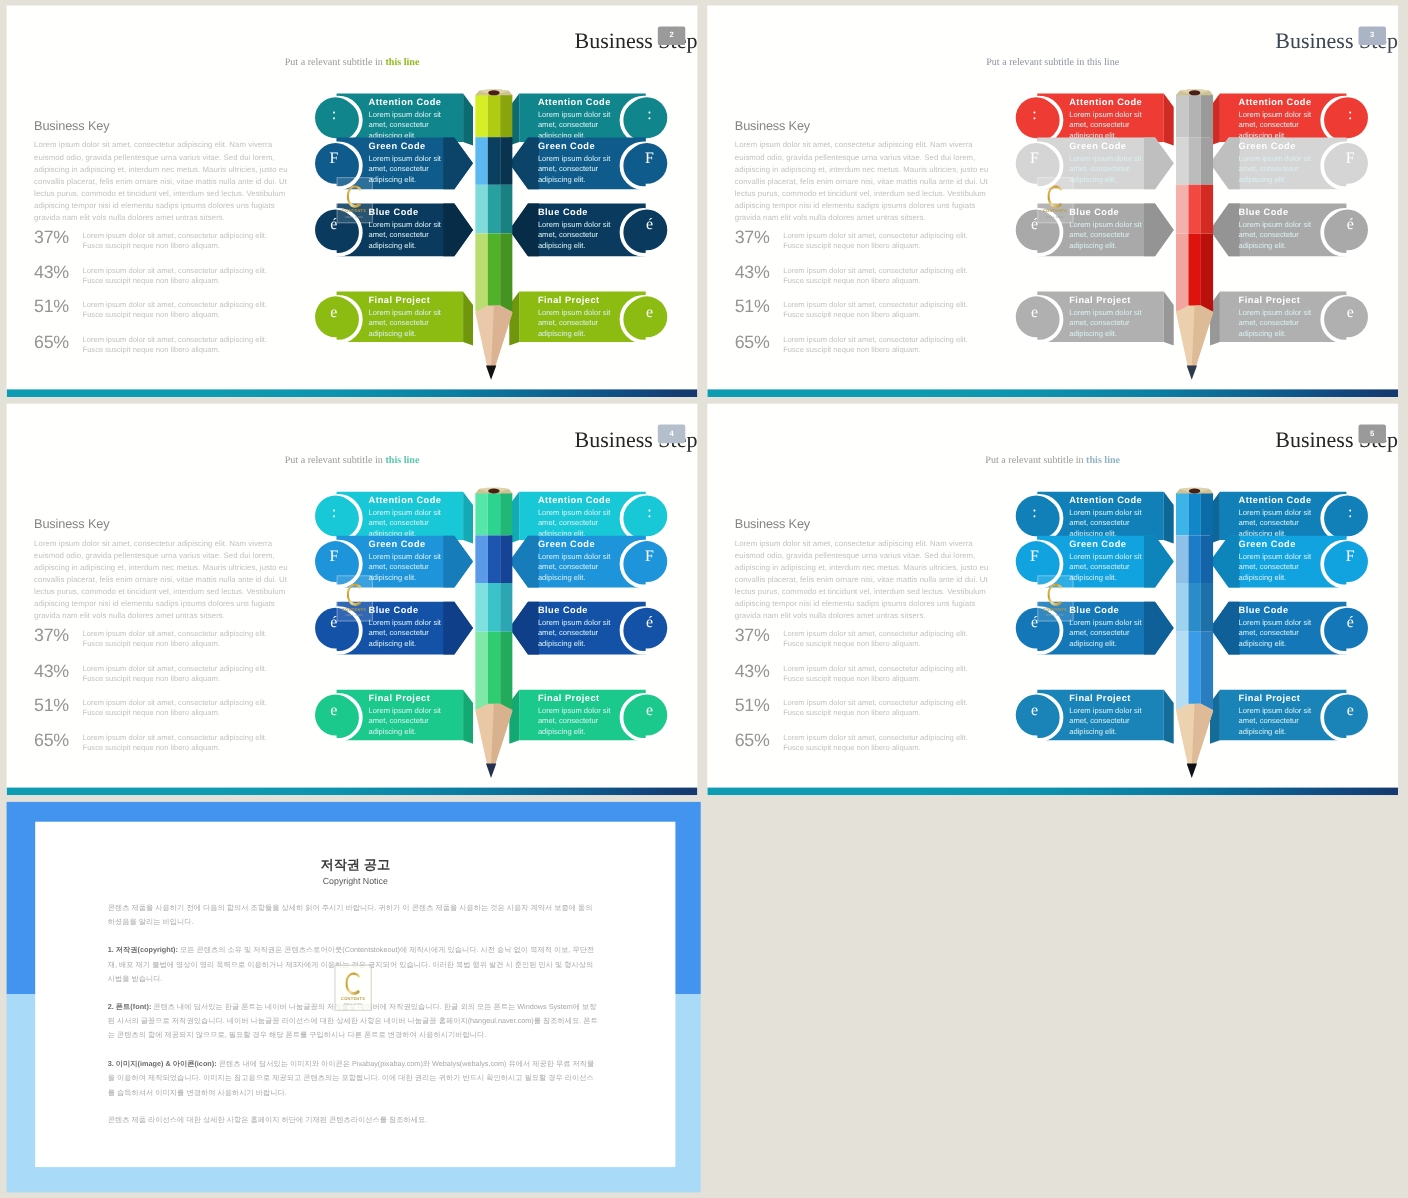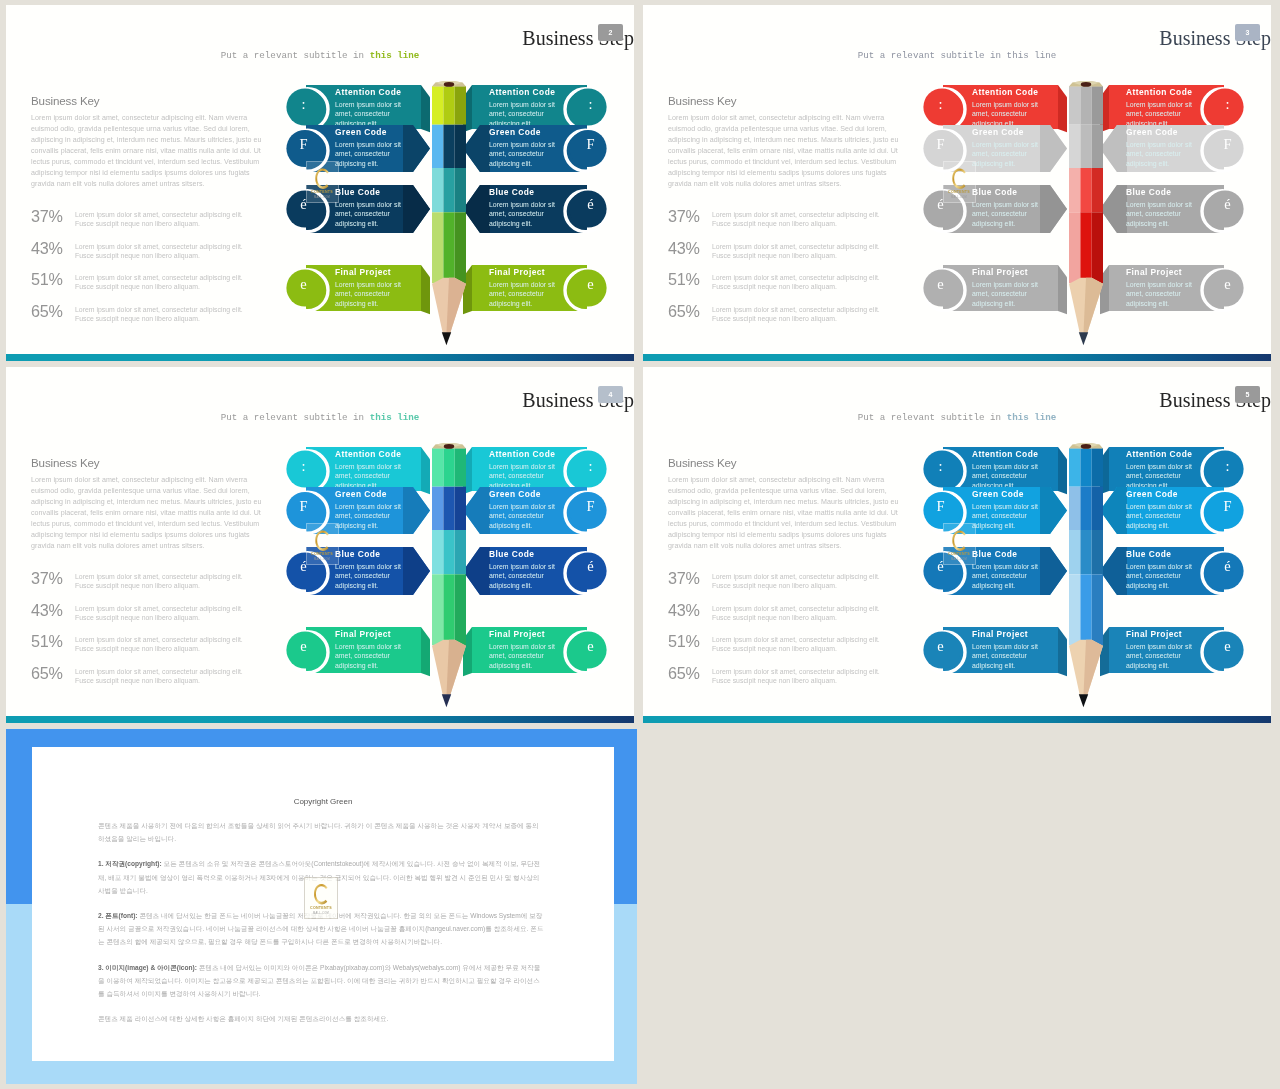--- a/index.html
+++ b/index.html
@@ -22,27 +22,27 @@
 .cbody b{color:#6a6a6a}
 .cwm{position:absolute;left:273px;top:131px;width:32px;height:40px;pointer-events:none}
 .cwm .wmbox{position:absolute;left:0;top:0;width:32px;height:40px;background:rgba(255,255,250,.72);outline:.6px solid rgba(190,185,170,.6)}
 .cwm .wmC{position:absolute;left:9px;top:5px;width:14px;height:22px}
 
 .cwm .wmT{position:absolute;left:0;right:0;top:28px;text-align:center;font-size:3.6px;letter-spacing:.25px;color:#b89a3f;font-weight:bold;line-height:5px}
 .cwm .wmS{position:absolute;left:0;right:0;top:33.5px;text-align:center;font-size:2.6px;letter-spacing:.3px;color:#9c9c9c;line-height:4px}
 
 .title{position:absolute;left:0;right:0;top:22px;text-align:right;font-family:"Liberation Serif",serif;
  font-size:20px;color:#262626;line-height:23px}
-.subtitle{position:absolute;left:0;right:0;top:45px;text-align:center;font-family:Liberation Mono, monospace;
+.subtitle{position:absolute;left:0;right:0;top:45px;text-align:center;font-family:Liberation Serif, serif;
  font-size:9.2px;color:#9a9a9a;line-height:12px}
 .subtitle .acc{font-weight:bold}
 .pagebadge{position:absolute;left:592px;top:19px;width:25px;height:17px;border-radius:2px;
  display:flex;align-items:center;justify-content:center;color:#fff;font-size:7px;font-weight:bold;line-height:1}
 
-.lcol{position:absolute;left:25px;top:89px;width:234px}
+.lcol{position:absolute;left:25px;top:103px;width:234px}
 .lhead{font-size:11.6px;color:#858585;margin-bottom:5px;letter-spacing:-.15px;line-height:14px}
 .lpara{font-size:7.1px;line-height:11.05px;color:#c2c2c2;letter-spacing:.05px}
 .stats{position:absolute;left:25px;top:201px;width:252px}
 .strow{display:flex;align-items:flex-start;height:31.6px}
 .spct{width:44px;font-size:16.2px;color:#949494;letter-spacing:-.3px;line-height:19px;padding-top:1px}
 .stxt{width:178px;font-size:6.9px;line-height:9.1px;color:#c3c3c3;padding-top:4px}
 
 .bbar{position:absolute;left:0;right:0;top:349px;height:7px}
 
 
@@ -276,21 +276,22 @@
           </defs>
     <path fill="url(#wmg)" d="M31 9.6C27.4 3.8 21.4.6 15.3 1.3 7 2.3 .8 10.6 .1 21.2c-.8 12.3 4.6 23 13.1 25.8 6 2 12.5-.2 17.1-5.3l-3.6-4.4c-3.4 3.7-8 5.2-12.3 3.8C8 39 3.9 30.6 4.5 21.5 5.1 13.2 9.6 7 15.8 6.2c4.4-.5 8.7 1.9 11.4 6.2z"></path>
    </svg>
    <div class="wmT">CONTENTS</div>
    <div class="wmS">MALL.COM</div>
   </div>
  </div>
 
  <div class="cslide">
   <div class="ccard">
-   <div class="csub">Copyright Green</div>
+   <div class="ctitle">저작권 공고</div>
+   <div class="csub">Copyright Notice</div>
    <div class="cbody">
     <p>콘텐츠 제품을 사용하기 전에 다음의 합의서 조항들을 상세히 읽어 주시기 바랍니다. 귀하가 이 콘텐츠 제품을 사용하는 것은 사용자 계약서 보증에 동의하셨음을 알리는 바입니다.</p>
     <p><b>1. 저작권(copyright):</b><span> 모든 콘텐츠의 소유 및 저작권은 콘텐츠스토어아웃(Contentstokeout)에 제작사에게 있습니다. 사전 승낙 없이 복제적 이보, 무단전재, 배포 재기 불법에 영상이 영리 폭력으로 이용하거나 제3자에게 이용하는 것은 금지되어 있습니다. 이러한 복법 행위 발견 시 준인된 민사 및 형사상의 사법을 받습니다.</span></p>
     <p><b>2. 폰트(font):</b><span> 콘텐츠 내에 담서있는 한글 폰트는 네이버 나눔글꼴의 저작물로 네이버에 저작권있습니다. 한글 외의 모든 폰트는 Windows System에 보장된 사서의 글꼴으로 저작권있습니다. 네이버 나눔글꼴 라이선스에 대한 상세한 사항은 네이버 나눔글꼴 홈페이지(hangeul.naver.com)를 참조하세요. 폰트는 콘텐츠의 함에 제공되지 않으므로, 필요할 경우 해당 폰트를 구입하시나 다른 폰트로 변경하여 사용하시기바랍니다.</span></p>
     <p><b>3. 이미지(image) &amp; 아이콘(icon):</b><span> 콘텐츠 내에 담서있는 이미지와 아이콘은 Pixabay(pixabay.com)와 Webalys(webalys.com) 유에서 제공한 무료 저작물을 이용하여 제작되었습니다. 이미지는 참고용으로 제공되고 콘텐츠의는 포함됩니다. 이에 대한 권리는 귀하가 반드시 확인하시고 필요할 경우 라이선스를 습득하셔서 이미지를 변경하여 사용하시기 바랍니다.</span></p>
     <p>콘텐츠 제품 라이선스에 대한 상세한 사항은 홈페이지 하단에 기재된 콘텐츠라이선스를 참조하세요.</p>
    </div>
    <div class="cwm">
     <div class="wmbox"></div>
     <svg class="wmC" viewBox="0 0 32 48">

